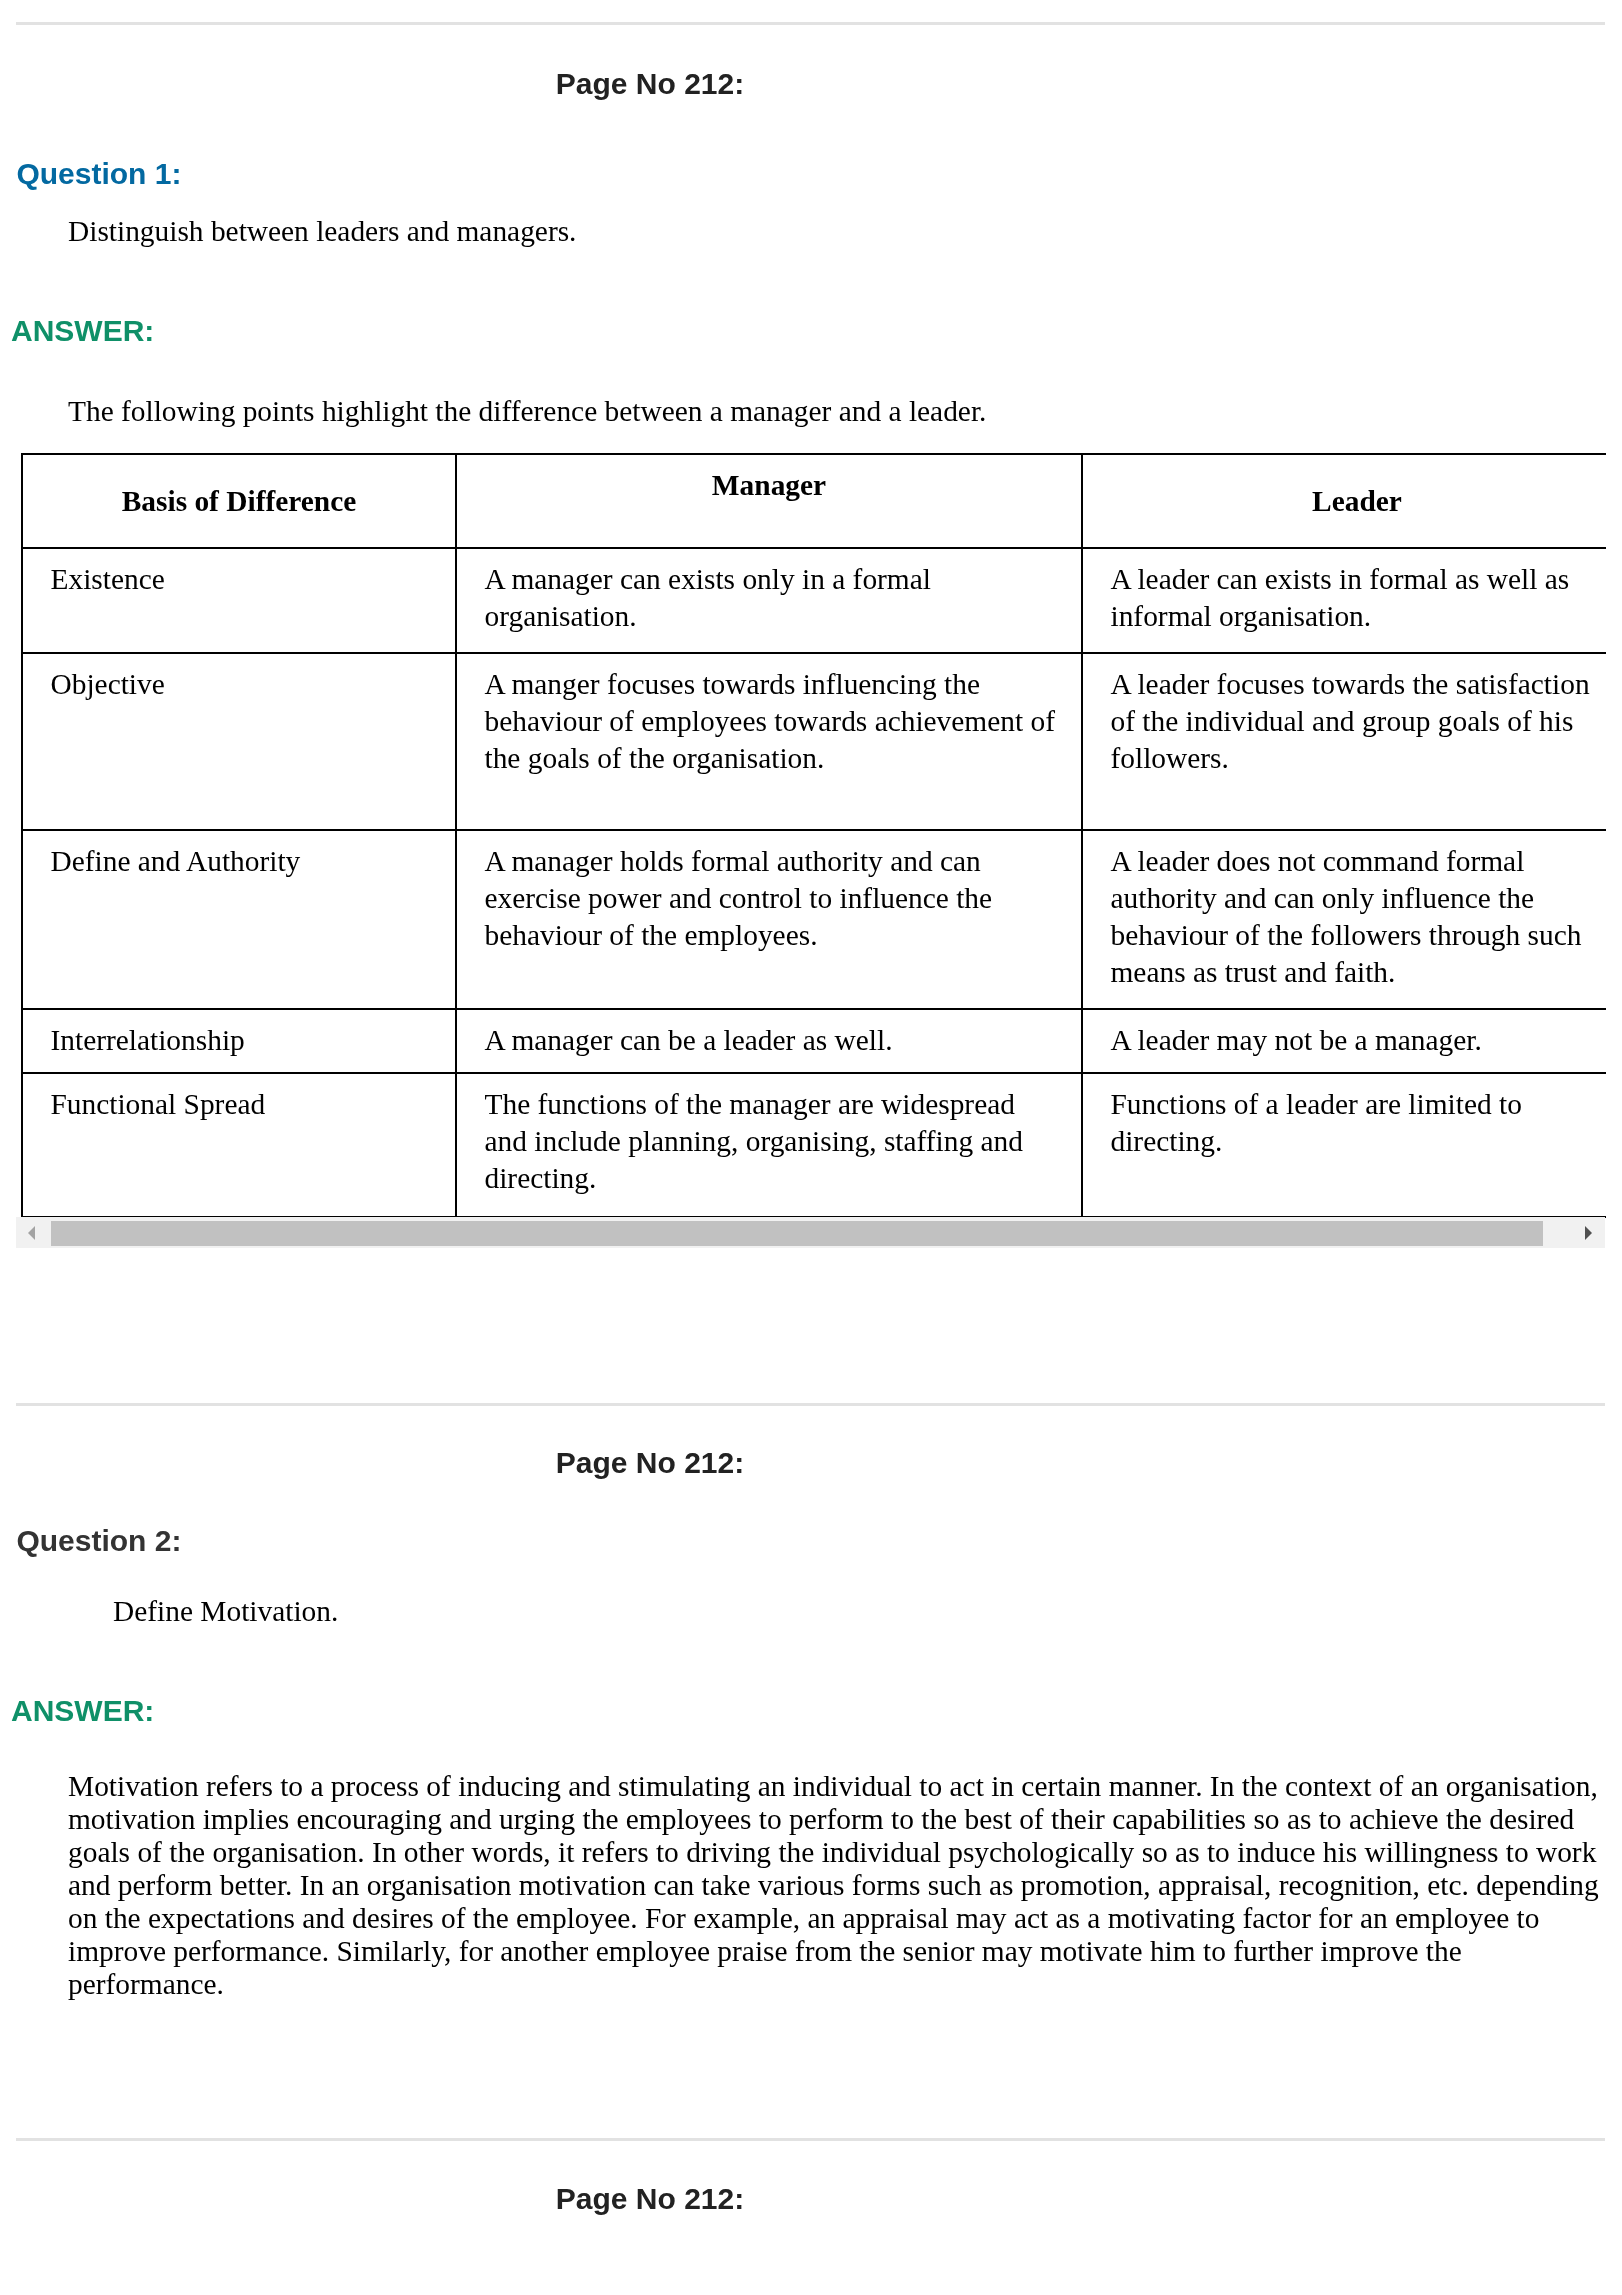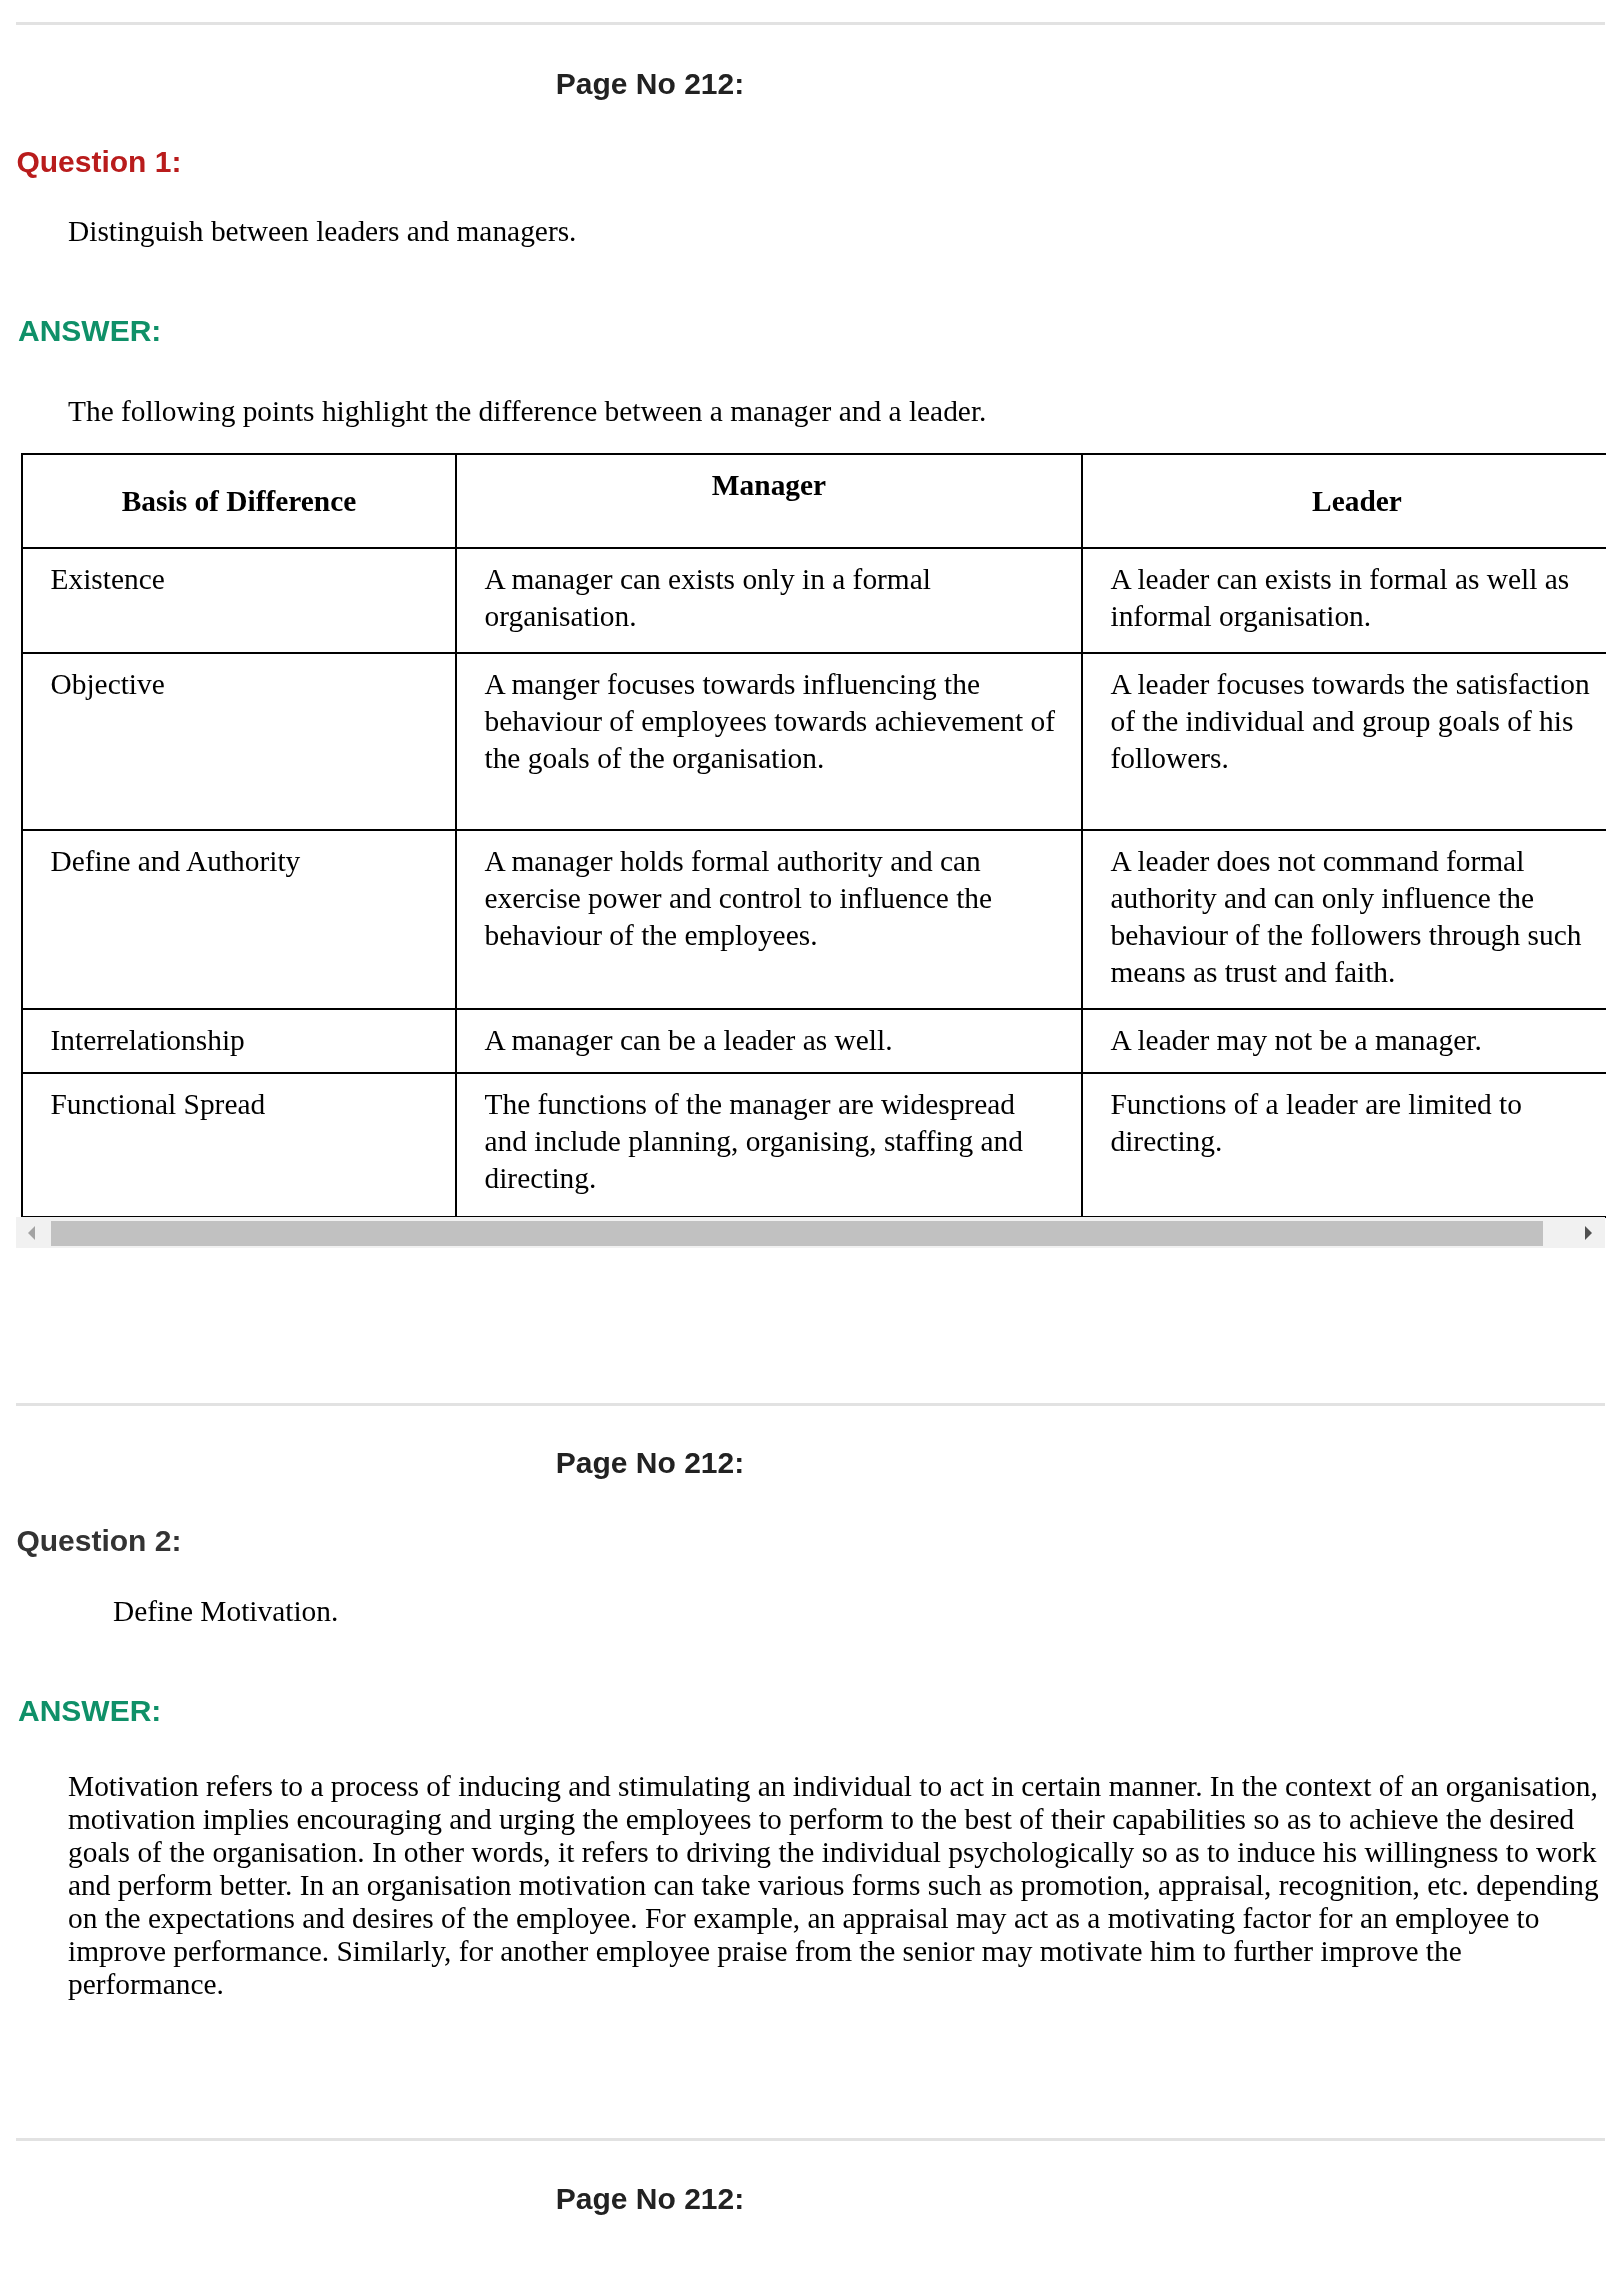--- a/index.html
+++ b/index.html
@@ -15,21 +15,21 @@
     position: absolute; left: 0; width: 1300px; text-align: center;
     font-family: "Liberation Sans", sans-serif; font-weight: bold;
     font-size: 30px; color: #222; line-height: 37px;
   }
   .question {
     position: absolute; left: 16.4px;
     font-family: "Liberation Sans", sans-serif; font-weight: bold;
     font-size: 30px; color: #333; line-height: 37px;
   }
   .answer-label {
-    position: absolute; left: 18px;
+    position: absolute; left: 11px;
     font-family: "Liberation Sans", sans-serif; font-weight: bold;
     font-size: 30px; line-height: 37px;
   }
   .qtext {
     position: absolute; left: 68px; font-size: 29.4px; line-height: 37px;
   }
   .para {
     position: absolute; left: 68px; width: 1544px;
     font-size: 29.4px; line-height: 33px;
   }
@@ -67,21 +67,21 @@
     position: absolute; right: 13px; top: 9.2px; width: 0; height: 0;
     border-top: 7.2px solid transparent; border-bottom: 7.2px solid transparent;
     border-left: 7.2px solid #505050;
   }
 </style>
 </head>
 <body>
 
 <div class="rule" style="top:22px;"></div>
 <div class="page-no" style="top:65px;">Page No 212:</div>
-<div class="question" style="top: 143px; color: #b91c1c;">Question 1:</div>
+<div class="question" style="top: 155px; color: #0369a1;">Question 1:</div>
 <div class="qtext" style="top:213px;">Distinguish between leaders and managers.</div>
 <div class="answer-label" style="top: 312px; color: rgb(15, 144, 104);">ANSWER:</div>
 <div class="qtext" style="top:393px;">The following points highlight the difference between a manager and a leader.</div>
 
 <div class="table-wrap">
   <table class="diff">
     <colgroup>
       <col style="width:434px">
       <col style="width:626px">
       <col style="width:550px">

